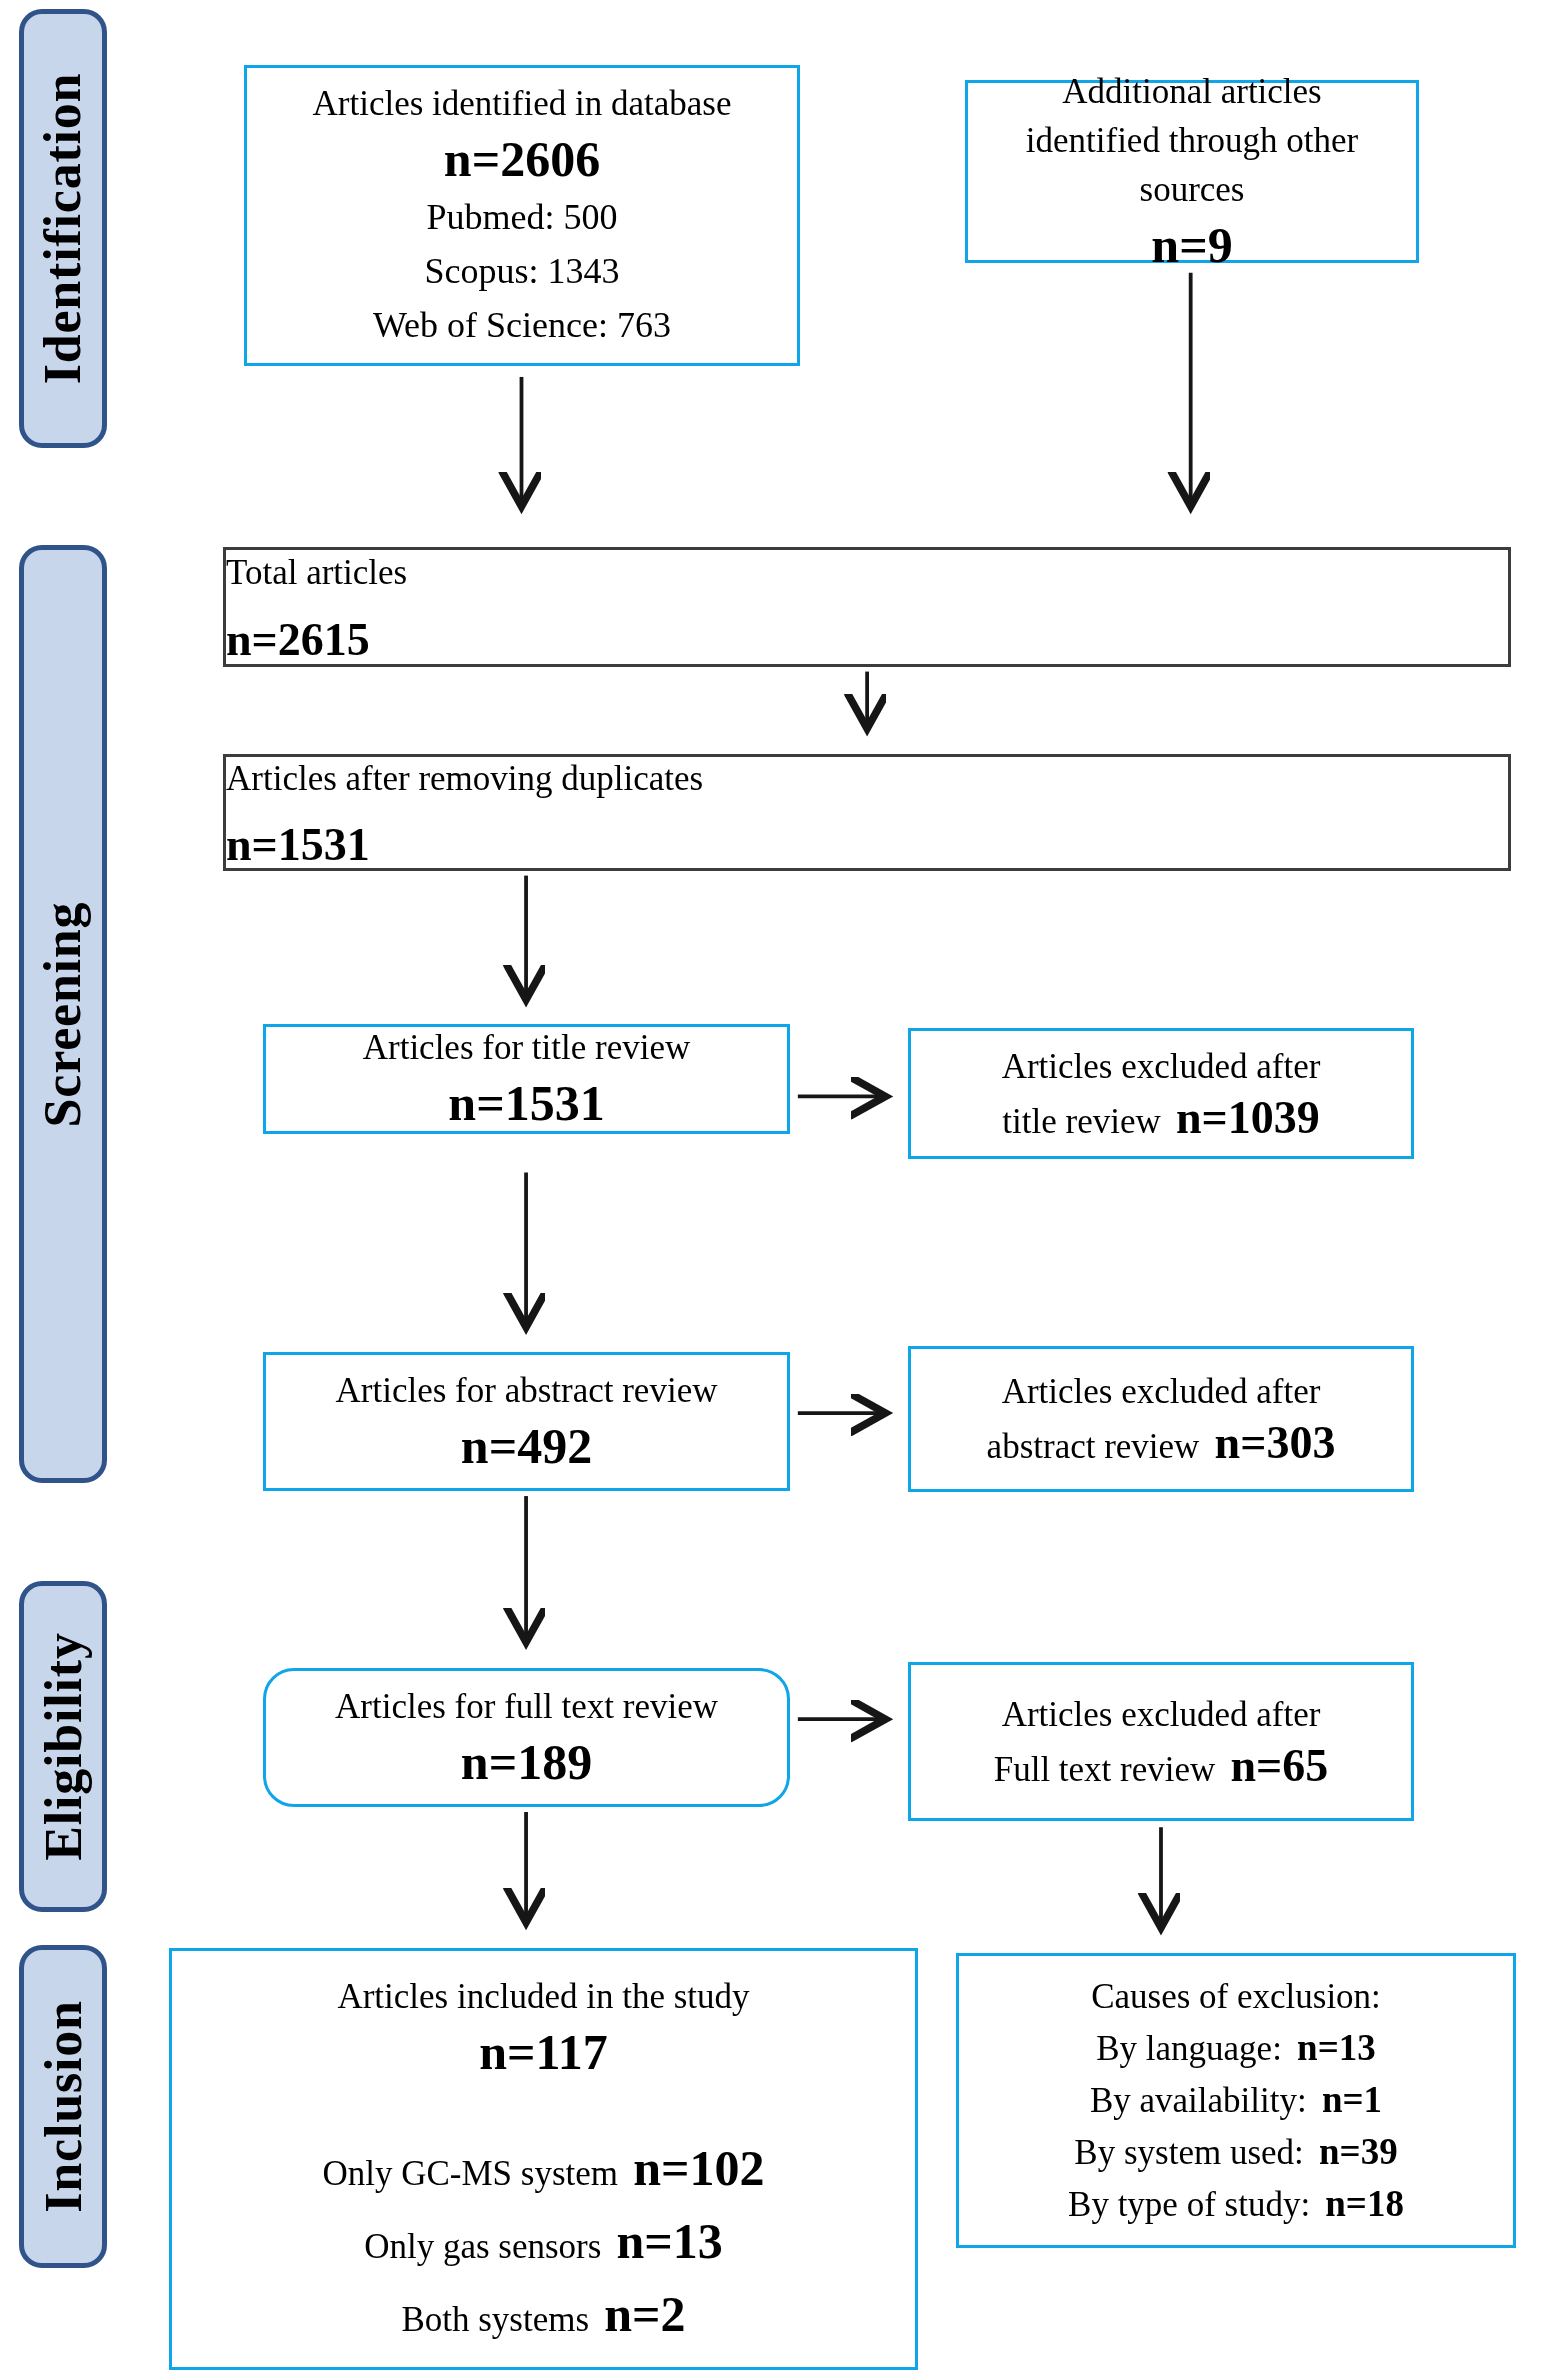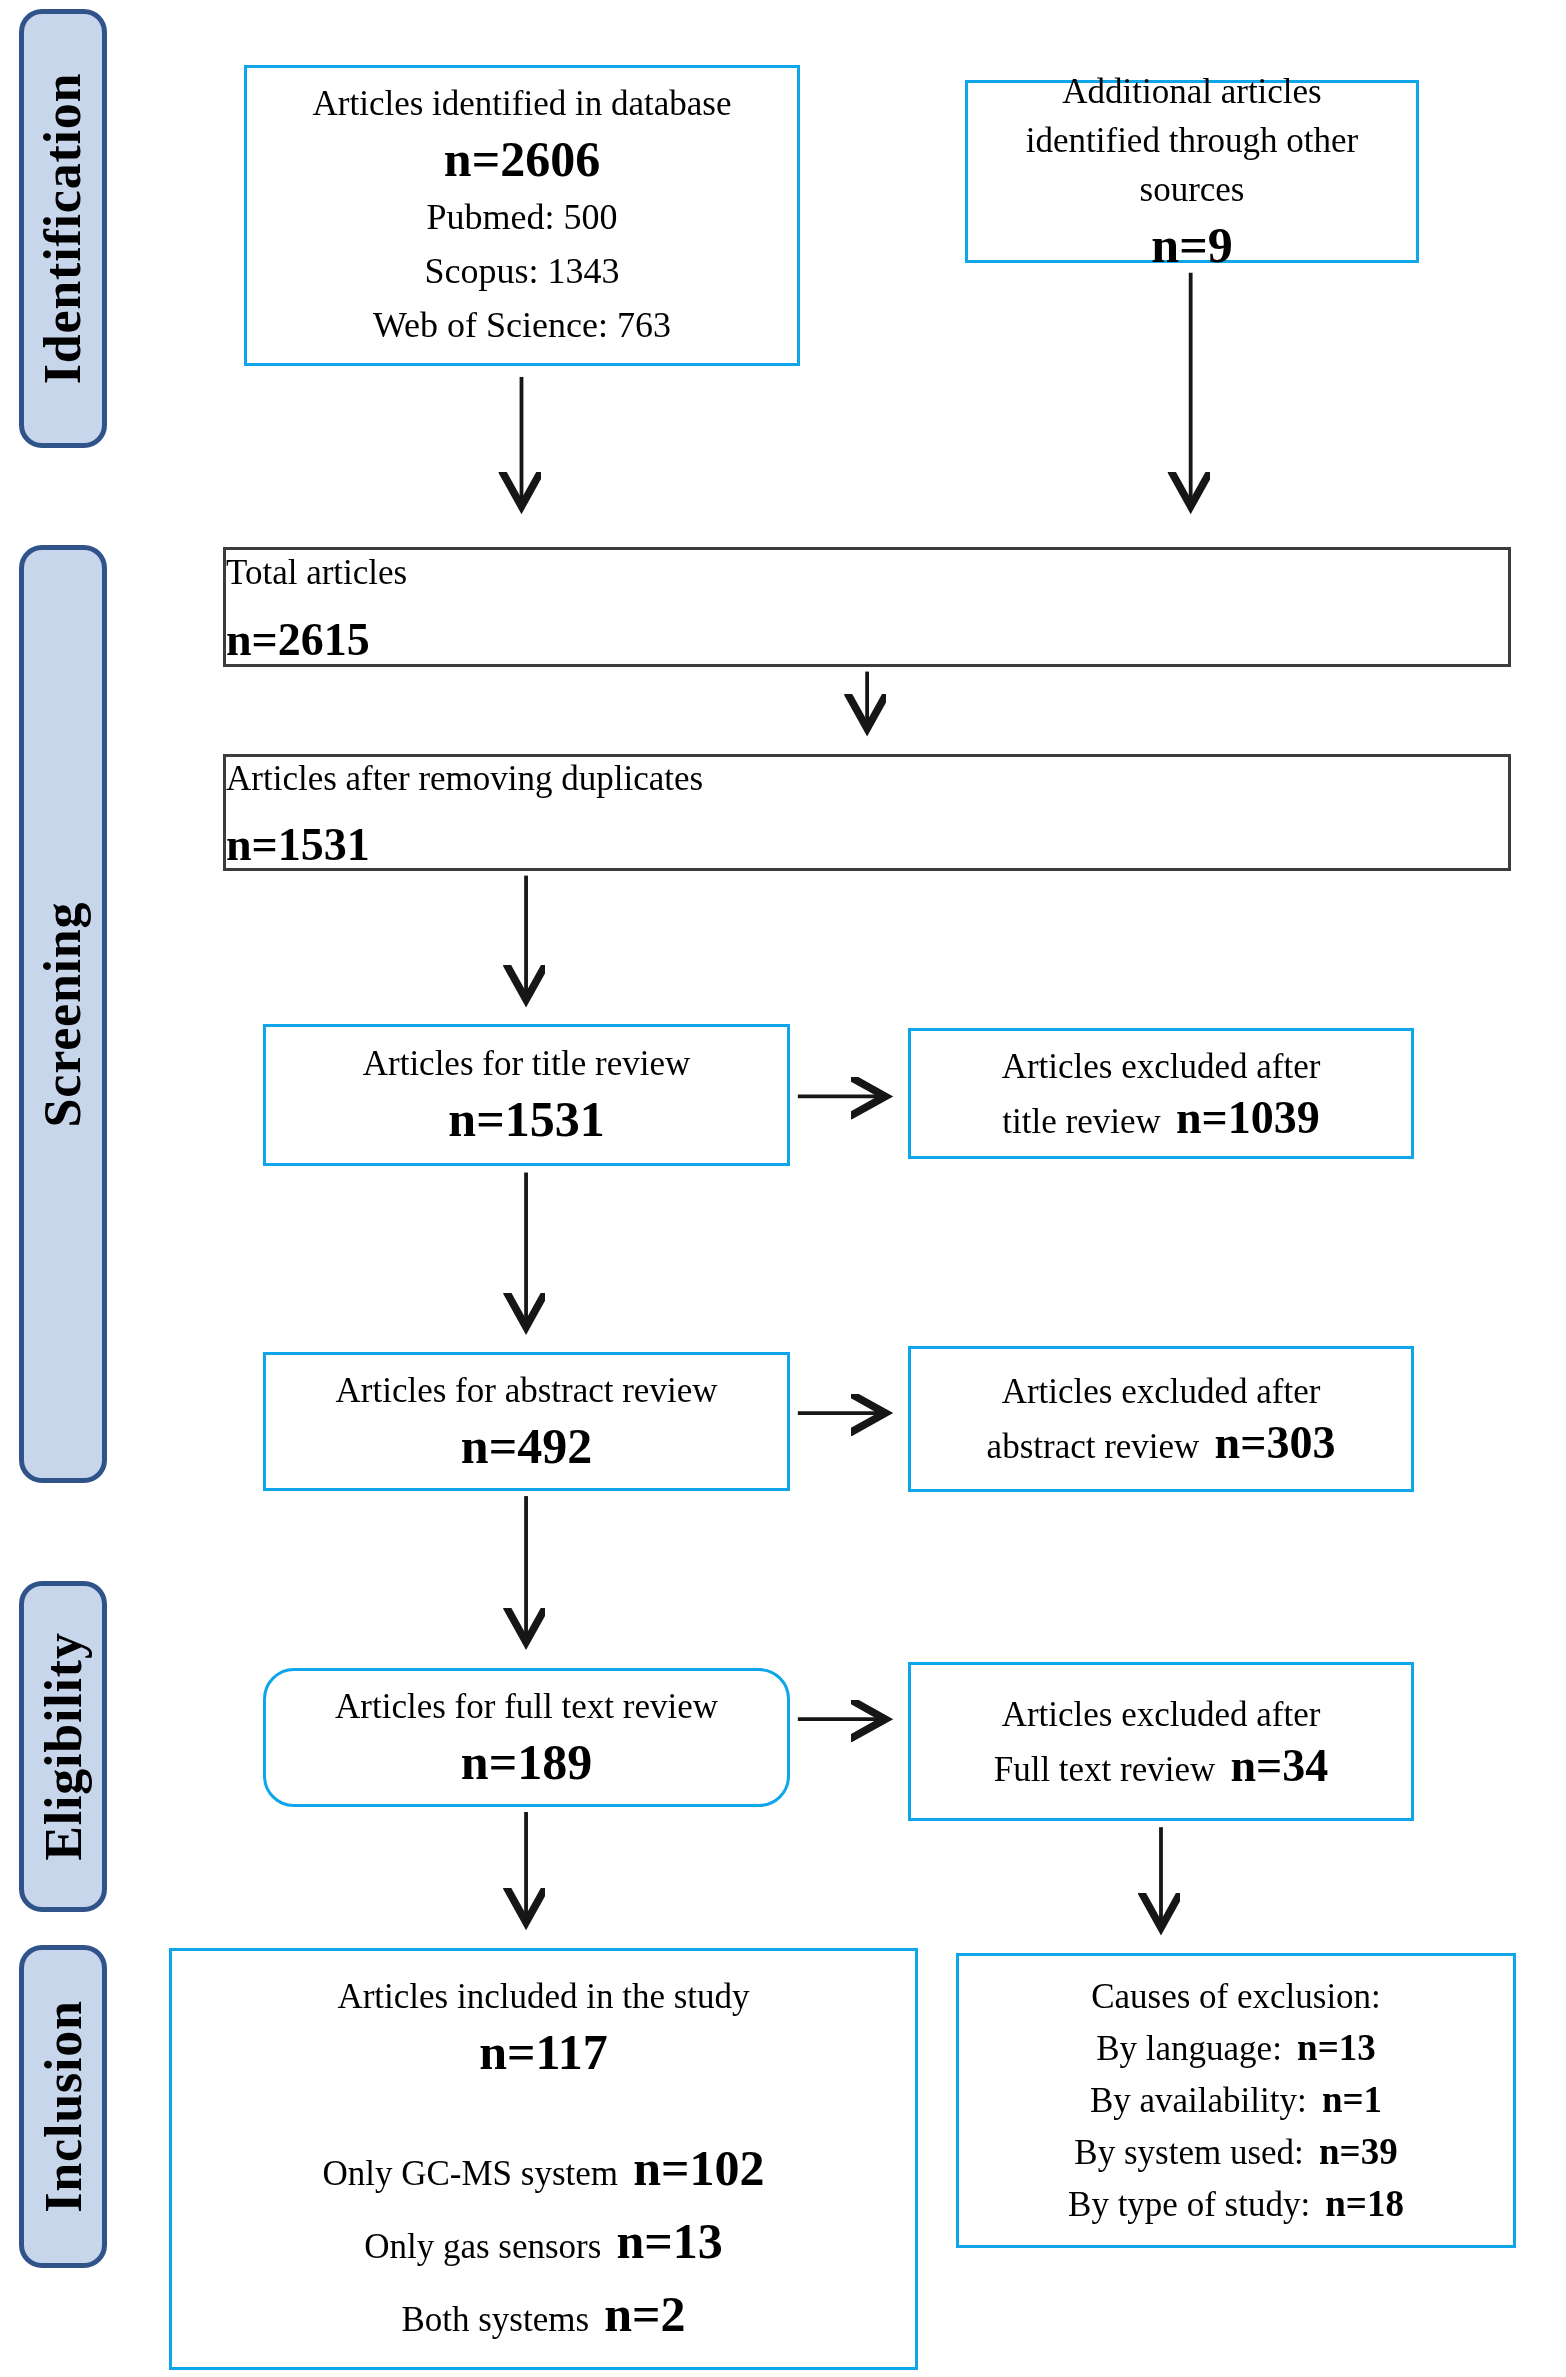--- a/index.html
+++ b/index.html
@@ -98,21 +98,21 @@
   <div class="box bar" style="left:223px; top:547px; width:1288px; height:120px;">
     <span class="t">Total articles</span>
     <span class="n-mid">n=2615</span>
   </div>
 
   <div class="box bar" style="left:223px; top:754px; width:1288px; height:117px;">
     <span class="t">Articles after removing duplicates</span>
     <span class="n-mid">n=1531</span>
   </div>
 
-  <div class="box" style="left:263px; top:1024px; width:527px; height:142px;">
+  <div class="box" style="left:263px; top:1024px; width:527px; height:110px;">
     <div class="t">Articles for title review</div>
     <div class="n-big">n=1531</div>
   </div>
 
   <div class="box" style="left:908px; top:1028px; width:506px; height:131px;">
     <div class="t">Articles excluded after</div>
     <div class="line">
       <span class="t">title review</span>
       <span class="n-mid">n=1039</span>
     </div>
@@ -133,21 +133,21 @@
 
   <div class="box" style="left:263px; top:1668px; width:527px; height:139px;border-radius:31px;">
     <div class="t">Articles for full text review</div>
     <div class="n-big">n=189</div>
   </div>
 
   <div class="box" style="left:908px; top:1662px; width:506px; height:159px;">
     <div class="t">Articles excluded after</div>
     <div class="line">
       <span class="t">Full text review</span>
-      <span class="n-mid">n=34</span>
+      <span class="n-mid">n=65</span>
     </div>
   </div>
 
   <div class="box" style="left:169px; top:1948px; width:749px; height:422px; padding:21.3px 7.6px; justify-content:space-between;">
     <div class="t">Articles included in the study</div>
     <div class="n-big">n=117</div>
     <div class="gap-lg"></div>
     <div class="line bd-line">
       <span class="t">Only GC-MS system</span>
       <span class="n-big">n=102</span>

